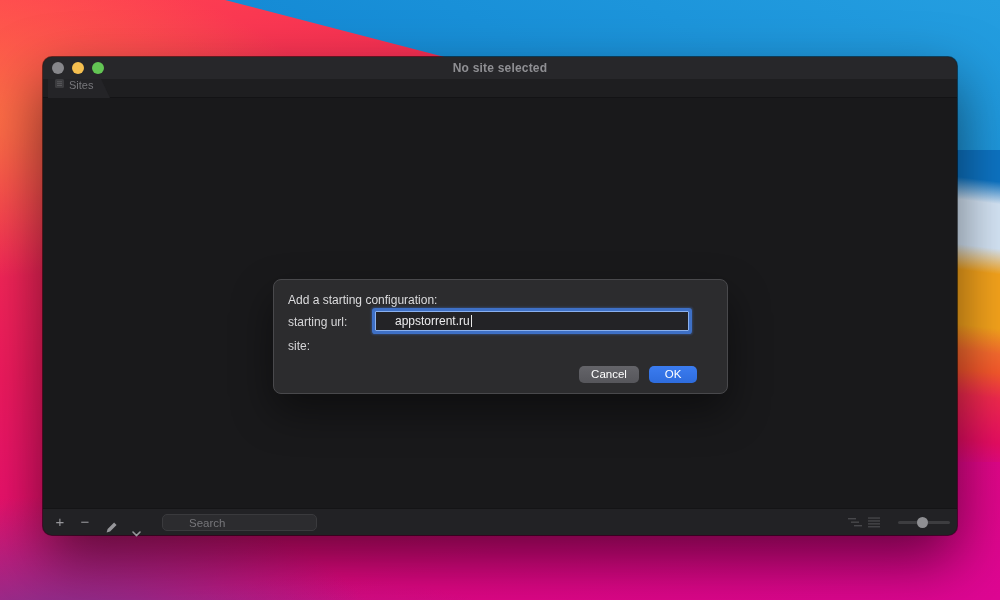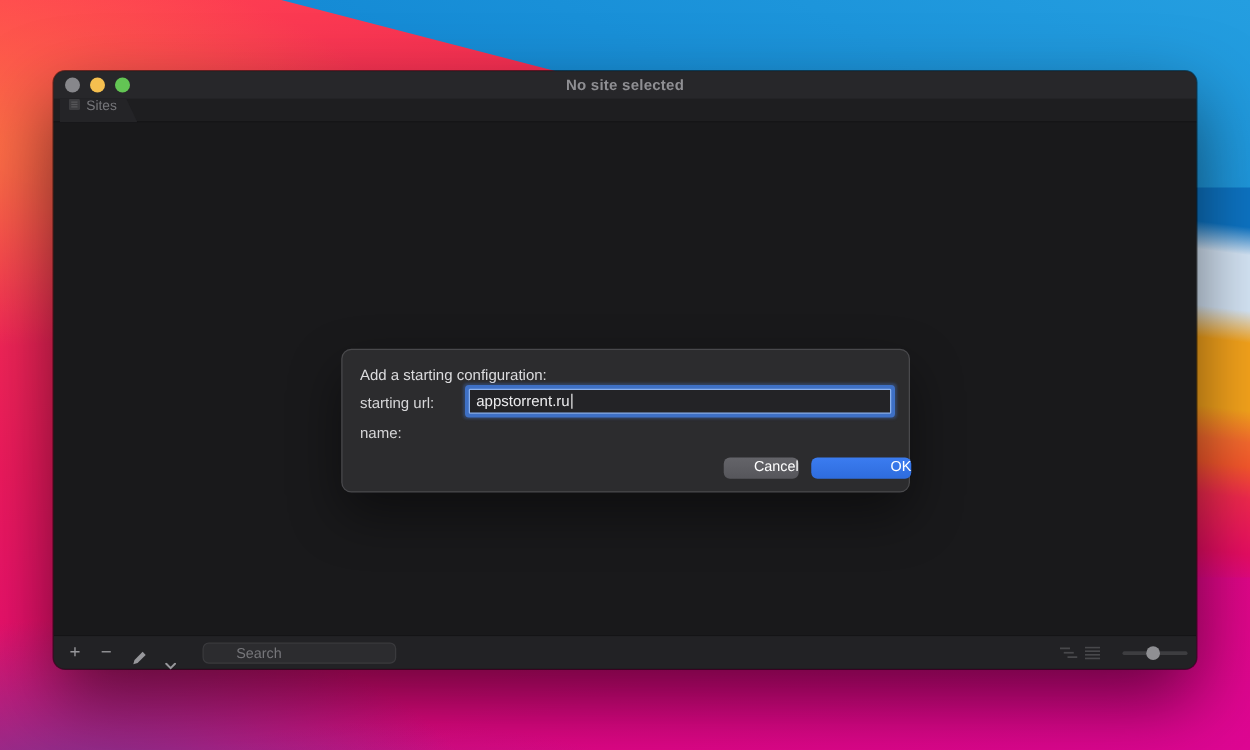--- a/index.html
+++ b/index.html
@@ -52,30 +52,30 @@
 
   
   .dialog { position:absolute; left:230px; top:181px; width:455px; height:115px;
     background:#2c2c2e; border:1px solid #49494c; border-radius:8px; z-index:5;
     box-shadow:0 18px 42px rgba(0,0,0,.45); }
   .dlg-title { position:absolute; left:14px; top:13px; font-size:12px; color:#dcdcde; }
   .dlg-label { position:absolute; font-size:12px; color:#d6d6d8;text-align:right; }
   .lab-url  { left:14px; top:35px; }
   .lab-name { left:14px; top:59px; }
   .field { position:absolute; font-size:12px; color:#ececee; display:flex; align-items:center; }
-  .field-url { left:101px; top:31px; width:338px; height:20px; background:#232326;
-    border:1px solid #8ab0ee; border-radius:1px; padding-left:5px;
+  .field-url { left:101px; top:31px; width:314px; height:20px; background:#232326;
+    border:1px solid #8ab0ee; border-radius:1px; padding-left:19px;
     box-shadow:0 0 0 3px #3e70c6, 0 0 2px 4px rgba(62,112,198,.35); }
   .caret { display:inline-block; width:1.5px; height:12px; background:#e8e8e8; margin-left:1px; }
   .field-name { left:101px; top:56px; width:338px; height:17px; background:#2e2e31;
     border:1px solid #48484b; border-top-color:#5a5a5d; padding-left:5px; color:#e4e4e6; }
   .dlg-btn { position:absolute; top:86px; height:17px; border:none; border-radius:5px;
-    font-size:11.5px; color:#fff; font-family:inherit; text-align:right; line-height:17px; cursor:default; }
+    font-size:11.5px; color:#fff; font-family:inherit; text-align:center; line-height:17px; cursor:default; }
   .btn-cancel { left:305px; width:60px; background:linear-gradient(#646469,#56565b); }
-  .btn-ok { left:375px; width:80px; background:linear-gradient(#3b7cf0,#2e6cdd); }
+  .btn-ok { left:375px; width:48px; background:linear-gradient(#3b7cf0,#2e6cdd); }
 
   
   .statusbar { position:relative; height:27px; flex:0 0 27px; background:#222225;
     border-top:1px solid #141416; border-radius:0 0 9px 9px; }
   .sb-btn { position:absolute; top:0; height:26px; line-height:25px; text-align:center;
     color:#97979b; font-size:15px; cursor:default; }
   .b-add { left:8px; width:18px; }
   .b-rem { left:33px; width:18px; }
   .b-edit { left:59px; width:18px; padding-top:7px; }
   .b-exp { left:85px; width:16px; padding-top:10px; }
@@ -126,21 +126,21 @@
     <div class="content">
       <div class="dialog">
         <div class="dlg-title">Add a starting configuration:</div>
 
         <div class="dlg-label lab-url">starting url:</div>
         <div class="field field-url">
           <span>appstorrent.ru</span>
           <span class="caret"></span>
         </div>
 
-        <div class="dlg-label lab-name">name:</div>
+        <div class="dlg-label lab-name">site:</div>
 
         <button class="dlg-btn btn-cancel">Cancel</button>
         <button class="dlg-btn btn-ok">OK</button>
       </div>
     </div>
 
     <div class="statusbar">
       <div class="sb-btn b-add">+</div>
       <div class="sb-btn b-rem">−</div>
       <div class="sb-btn b-edit">

